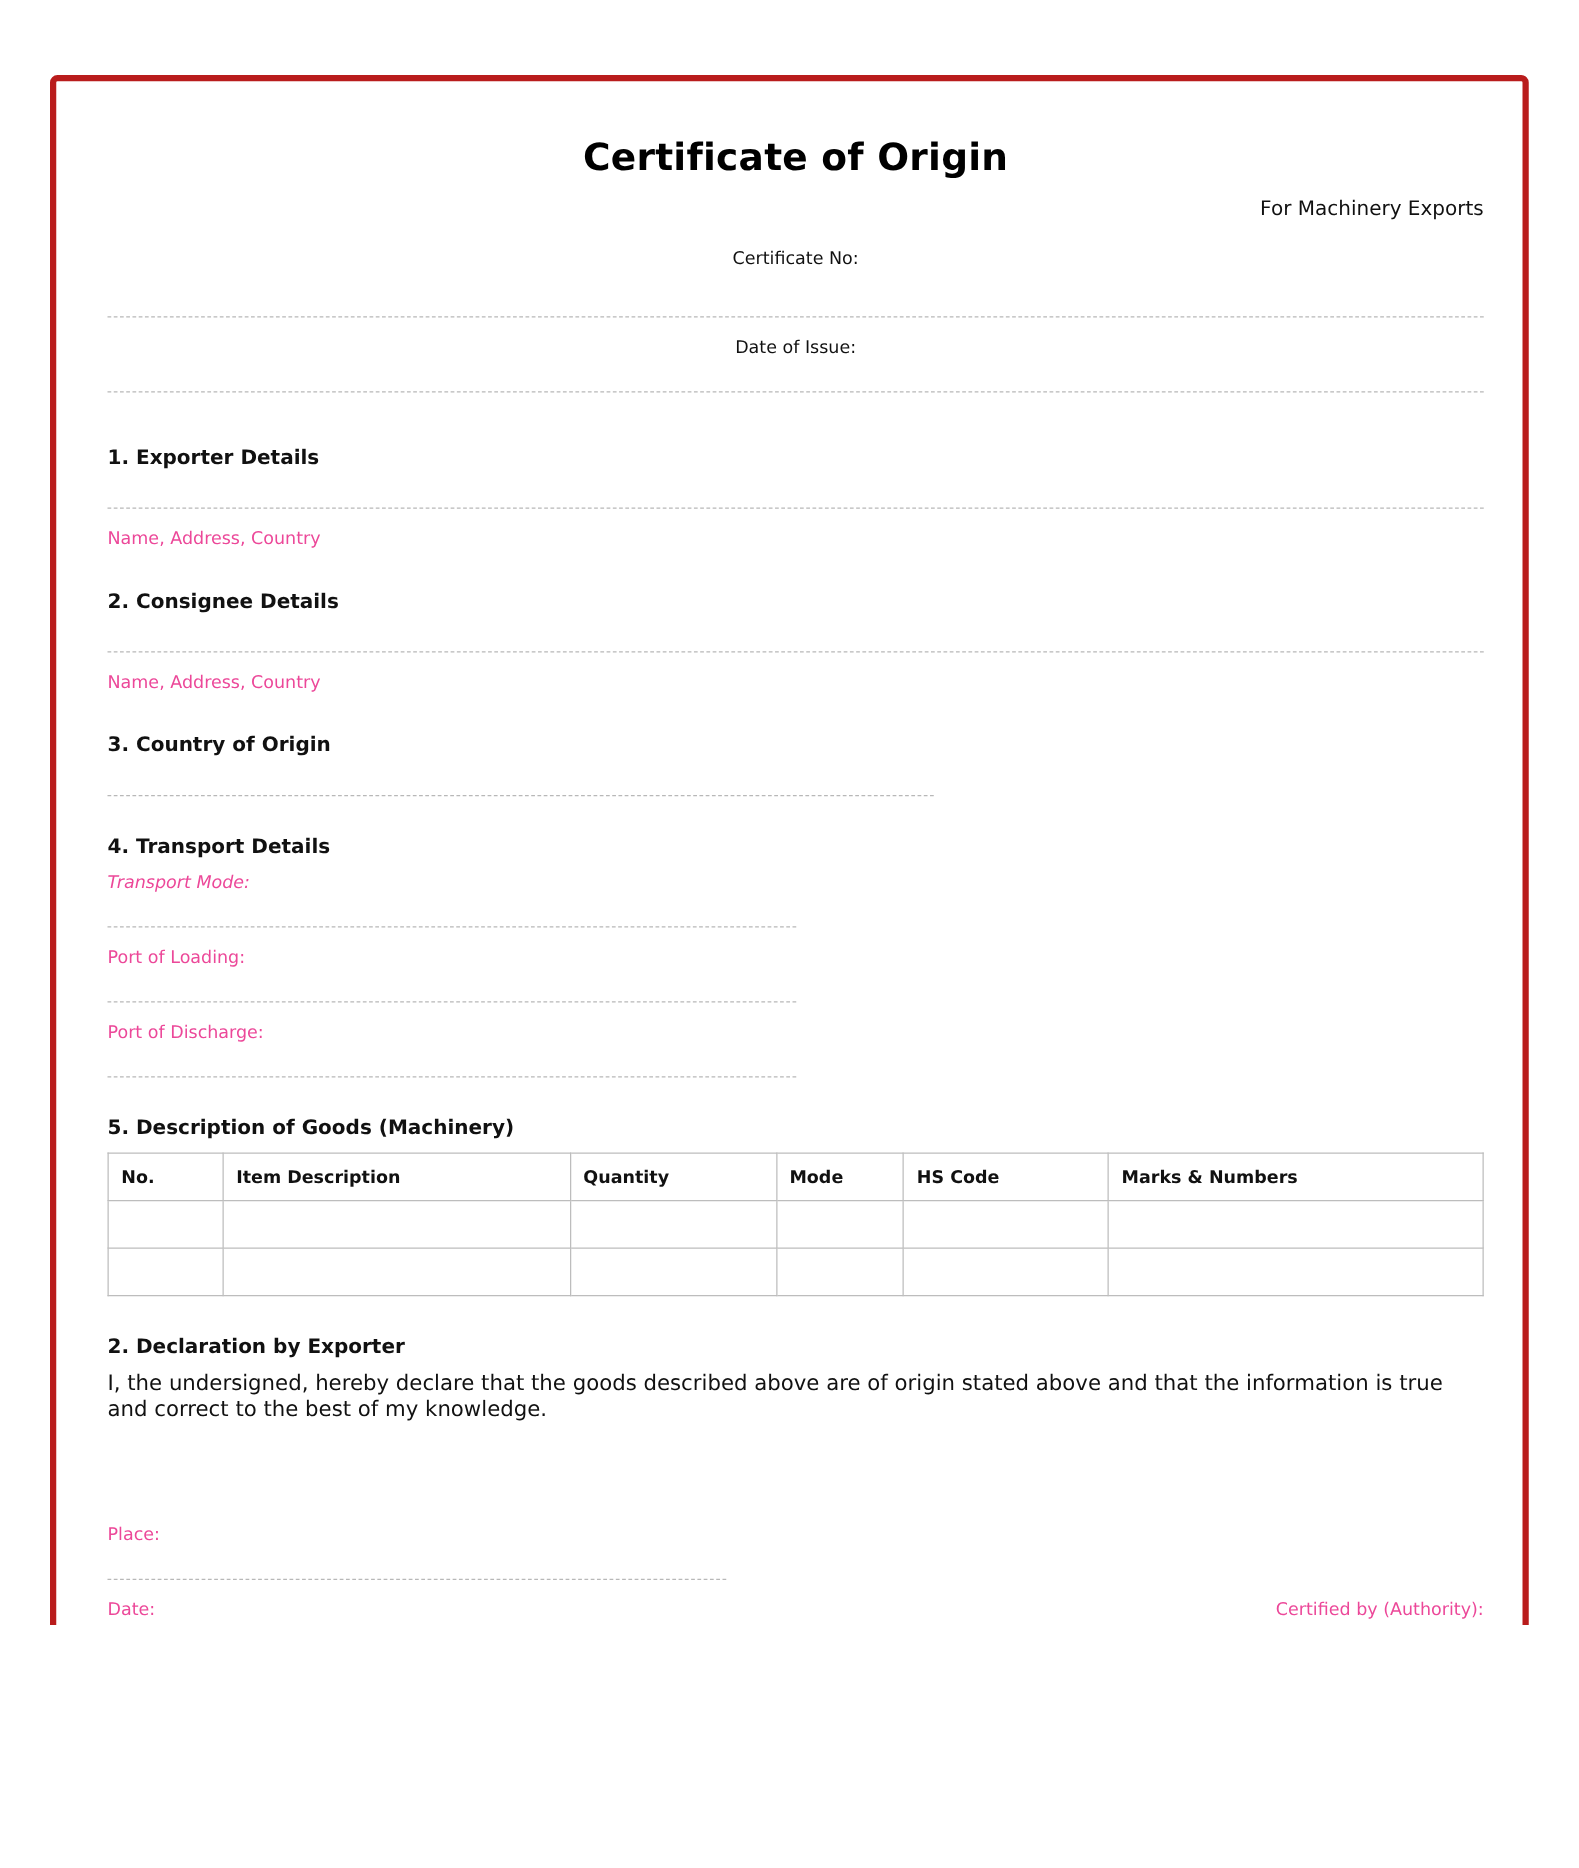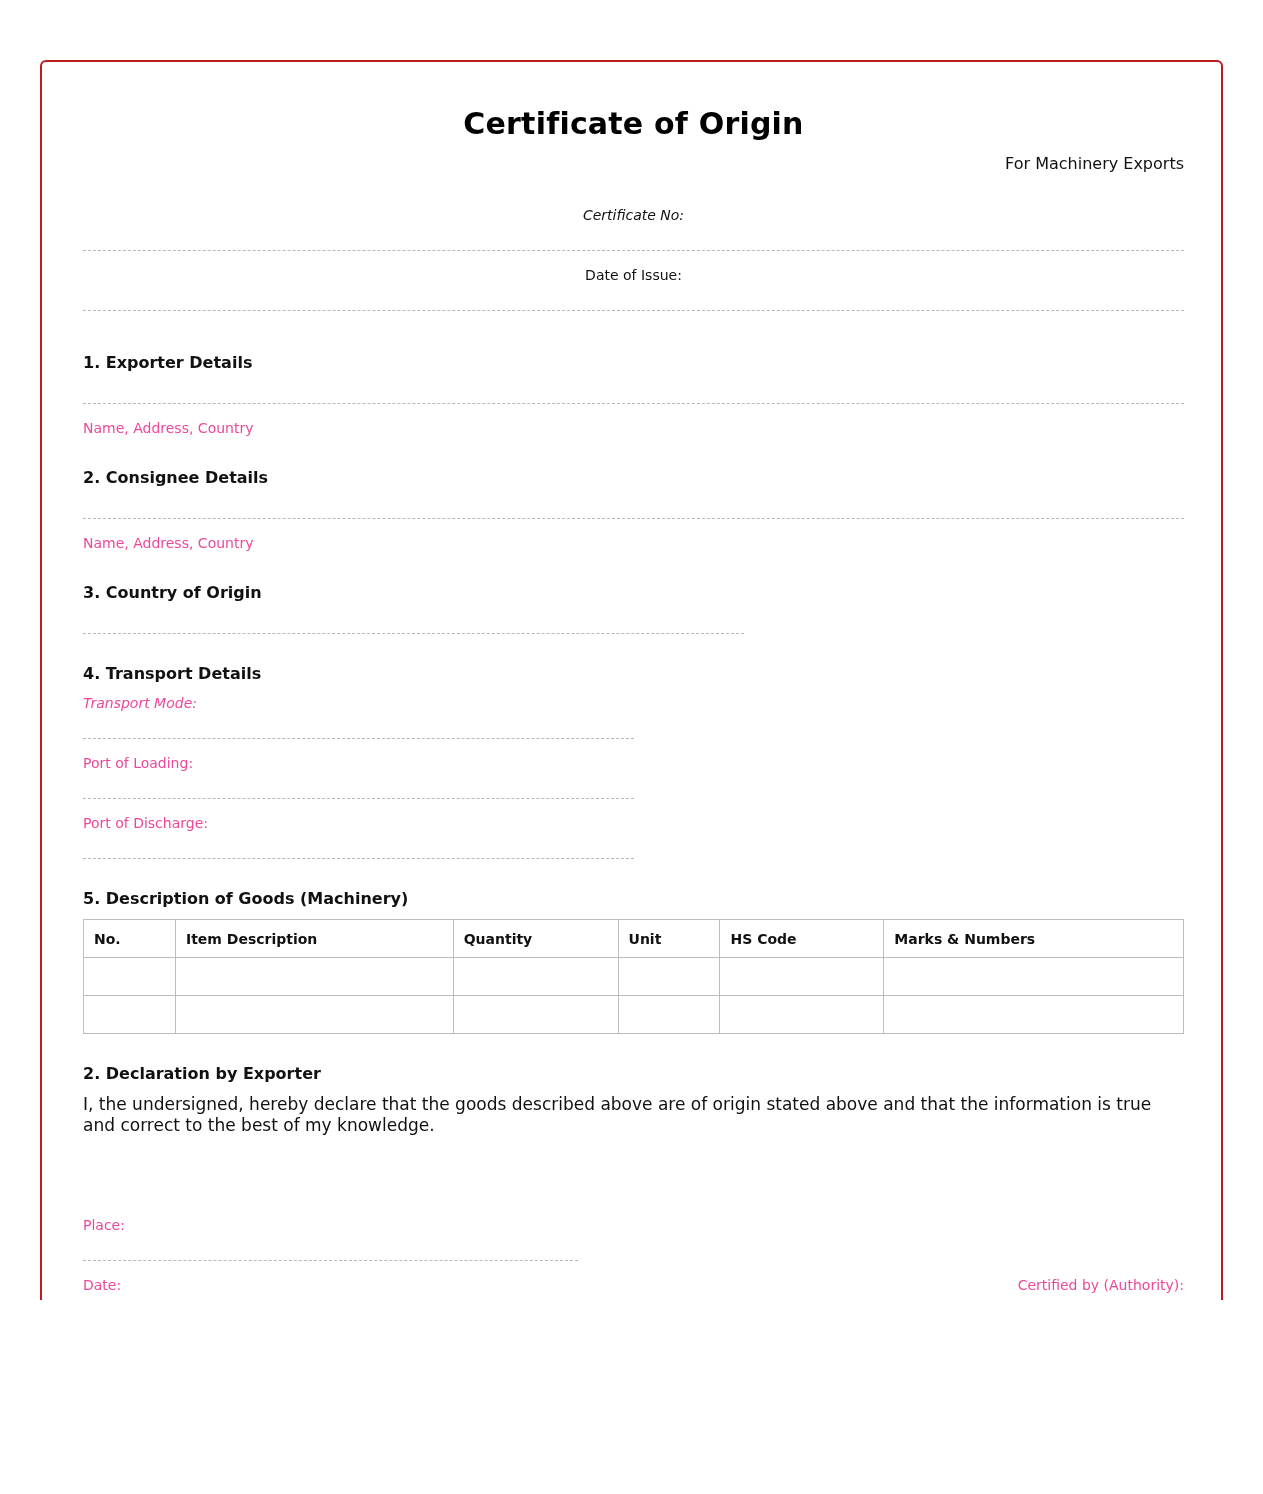--- a/index.html
+++ b/index.html
@@ -4,21 +4,21 @@
   <style>
     * { box-sizing: border-box; margin: 0; padding: 0; }
     html, body { width: 1263px; height: 1494px; background: #ffffff; overflow: hidden; }
     body { font-family: "DejaVu Sans", "Liberation Sans", sans-serif; color: #111; position: relative; }
 
     .viewport-clip {
       position: absolute; left: 0; top: 0; width: 1263px; height: 1300px; overflow: hidden;
     }
     .card {
       position: absolute; left: 40px; top: 60px; width: 1183px; height: 1400px;
-      border: 2px solid #b91c1c; border-radius: 6px; background: #fff;
+      border: 5px solid #b91c1c; border-radius: 6px; background: #fff;
     }
     .content { position: absolute; left: 41px; width: 1101px; }
     .title {
       position: absolute; left: 0; width: 100%; top: 44px; text-align: center;
       font-size: 30px; font-weight: bold; letter-spacing: 0.2px; color: #000;
     }
     .subtitle {
       position: absolute; left: 0; width: 100%; top: 92px; text-align: right;
       font-size: 16px; color: #111;
     }
@@ -51,21 +51,21 @@
 </head>
 <body>
 
 <div class="viewport-clip">
   <div class="card">
     <div class="content" style="top:0; height:1400px;">
 
       <div class="title">Certificate of Origin</div>
       <div class="subtitle">For Machinery Exports</div>
 
-      <div class="center-label" style="top:145px;font-style:italic;">Certificate No:</div>
+      <div class="center-label" style="top:134px;">Certificate No:</div>
       <div class="dash" style="left:0; width:1101px; top:188px;"></div>
 
       <div class="center-label" style="top:205px;">Date of Issue:</div>
       <div class="dash" style="left:0; width:1101px; top:248px;"></div>
 
       <div class="section-heading" style="top:291px;">1. Exporter Details</div>
       <div class="dash" style="left:0; width:1101px; top:341px;"></div>
       <div class="label" style="top:358px;">Name, Address, Country</div>
 
       <div class="section-heading" style="top:406px;">2. Consignee Details</div>
@@ -91,21 +91,21 @@
           <col style="width:165px;">
           <col style="width:102px;">
           <col style="width:164px;">
           <col style="width:300px;">
         </colgroup>
         <thead>
           <tr>
             <th>No.</th>
             <th>Item Description</th>
             <th>Quantity</th>
-            <th>Unit</th>
+            <th>Mode</th>
             <th>HS Code</th>
             <th>Marks &amp; Numbers</th>
           </tr>
         </thead>
         <tbody>
           <tr>
             <td></td>
             <td></td>
             <td></td>
             <td></td>

